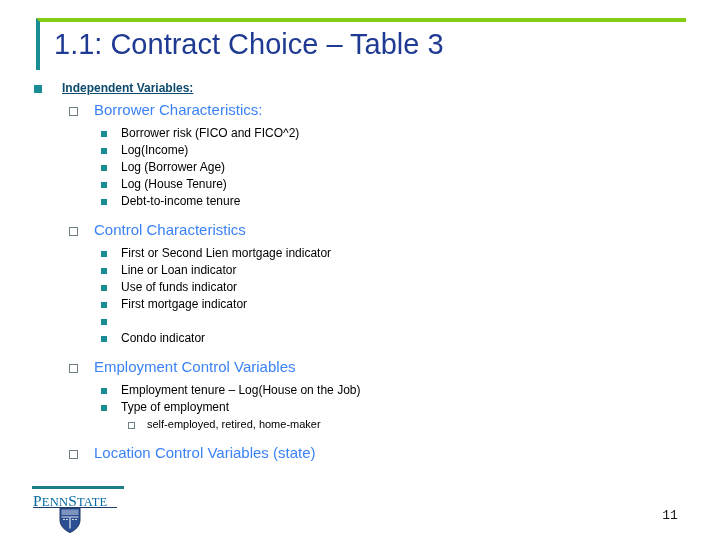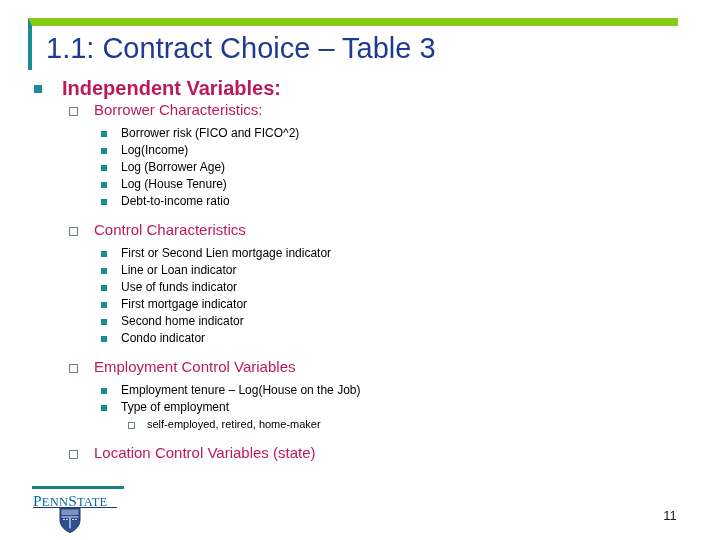--- a/index.html
+++ b/index.html
@@ -12,25 +12,25 @@
     height: 540px;
     position: relative;
     overflow: hidden;
     font-family: "Liberation Sans", sans-serif;
     color: #000000;
   }
 
   
   #title-block {
     position: absolute;
-    left: 28px;
+    left: 36px;
     top: 18px;
     width: 650px;
     height: 52px;
-    border-top: 8px solid #84cc16;
+    border-top: 4px solid #84cc16;
     border-left: 4px solid #1a8c94;
     box-sizing: border-box;
   }
   #page-title {
     position: absolute;
     left: 14px;
     top: 6px;
     font-size: 29px;
     font-weight: 400;
     color: #1f3a93;
@@ -63,40 +63,41 @@
 
   
   .lvl1 { margin-left: 0px; height: 22px; }
   .lvl1 .bullet {
     width: 8px; height: 8px;
     background: #1a8c94;
     margin-top: 7px;
     margin-right: 20px;
   }
   .lvl1 .btext {
-    font-size: 20px;
+    font-size: 12px;
     font-weight: 700;
     line-height: 20px;
-    color: #be185d;
+    color: #0c4a6e;
+    text-decoration: underline;
   }
 
   
   .lvl2 { margin-left: 35px; height: 21px; }
   .lvl2 .bullet {
     width: 7px; height: 7px;
     background: #ffffff;
     border: 1px solid #6d7f85;
     margin-top: 7px;
     margin-right: 16px;
   }
   .lvl2 .btext {
     font-size: 15px;
     font-weight: 400;
     line-height: 19px;
-    color: #be185d;
+    color: #3b82f6;
   }
 
   
   .lvl3 { margin-left: 67px; height: 17px; }
   .lvl3 .bullet {
     width: 6px; height: 6px;
     background: #1a8c94;
     margin-top: 5px;
     margin-right: 14px;
   }
@@ -167,21 +168,21 @@
     top: 15px;
     width: 22px;
     height: 26px;
   }
   #page-number {
     position: absolute;
     left: 655px;
     top: 508px;
     width: 30px;
     text-align: center;
-    font-family: Liberation Sans, sans-serif;
+    font-family: Liberation Mono, monospace;
     font-size: 13px;
     color: #1a1a1a;
   }
 </style>
 </head>
 <body>
 
 <div id="title-block">
   <div id="page-title">1.1: Contract Choice – Table 3</div>
 </div>
@@ -209,21 +210,21 @@
   <div class="row lvl3">
     <span class="bullet"></span>
     <span class="btext">Log (Borrower Age)</span>
   </div>
   <div class="row lvl3">
     <span class="bullet"></span>
     <span class="btext">Log (House Tenure)</span>
   </div>
   <div class="row lvl3">
     <span class="bullet"></span>
-    <span class="btext">Debt-to-income ratio</span>
+    <span class="btext">Debt-to-income tenure</span>
   </div>
 
   <div class="gap-md"></div>
 
   <div class="row lvl2">
     <span class="bullet"></span>
     <span class="btext">Control Characteristics</span>
   </div>
   <div class="gap-sm"></div>
   <div class="row lvl3">
@@ -237,21 +238,20 @@
   <div class="row lvl3">
     <span class="bullet"></span>
     <span class="btext">Use of funds indicator</span>
   </div>
   <div class="row lvl3">
     <span class="bullet"></span>
     <span class="btext">First mortgage indicator</span>
   </div>
   <div class="row lvl3">
     <span class="bullet"></span>
-    <span class="btext">Second home indicator</span>
   </div>
   <div class="row lvl3">
     <span class="bullet"></span>
     <span class="btext">Condo indicator</span>
   </div>
 
   <div class="gap-md"></div>
 
   <div class="row lvl2">
     <span class="bullet"></span>

